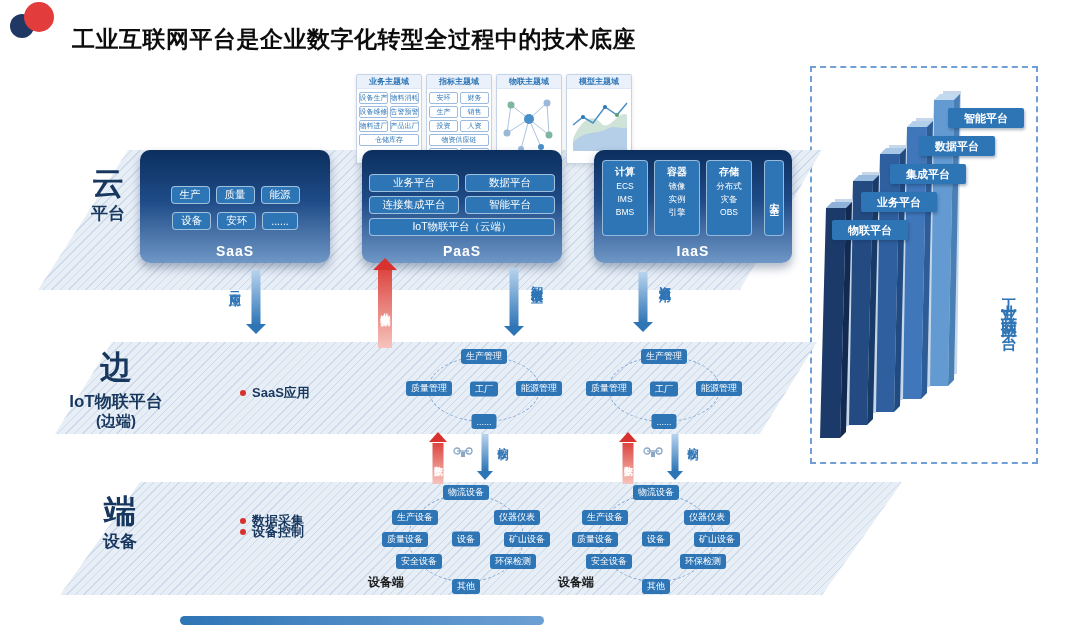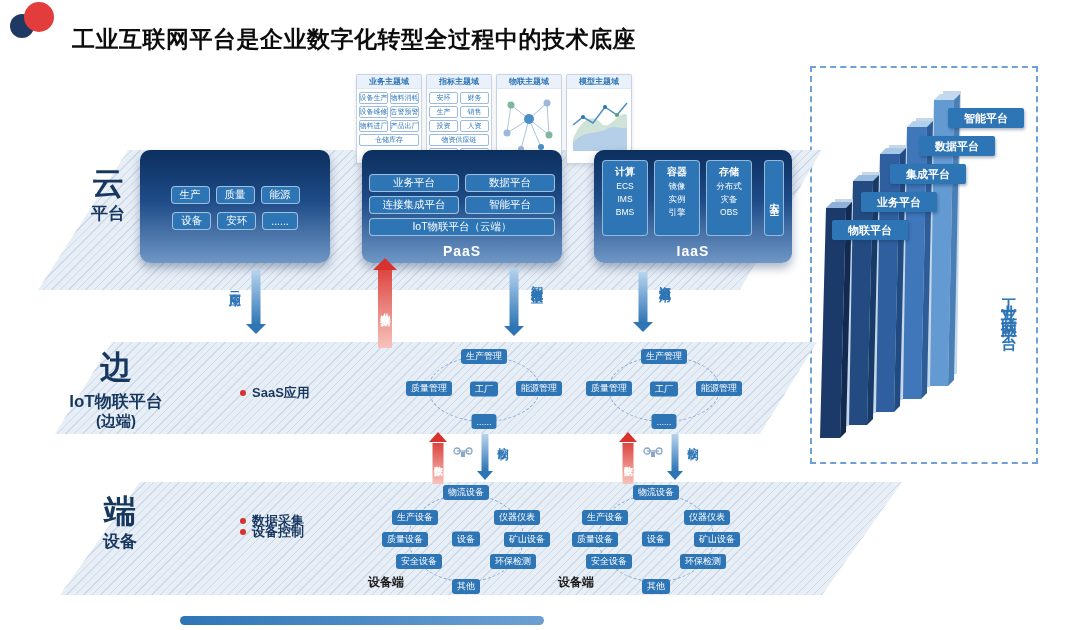--- a/index.html
+++ b/index.html
@@ -179,20 +179,21 @@
     <div class="cardrow" style="top:36px">
       <span class="pill">生产</span>
       <span class="pill">质量</span>
       <span class="pill">能源</span>
     </div>
     <div class="cardrow" style="top:62px">
       <span class="pill">设备</span>
       <span class="pill">安环</span>
       <span class="pill">......</span>
     </div>
+    <div class="card-label">SaaS</div>
   </div>
 
   <div class="card" style="left:362px;top:150px;width:200px;height:113px">
     <div class="cardrow" style="top:24px">
       <span class="pill" style="width:90px">业务平台</span>
       <span class="pill" style="width:90px">数据平台</span>
     </div>
     <div class="cardrow" style="top:46px">
       <span class="pill" style="width:90px">连接集成平台</span>
       <span class="pill" style="width:90px">智能平台</span>

